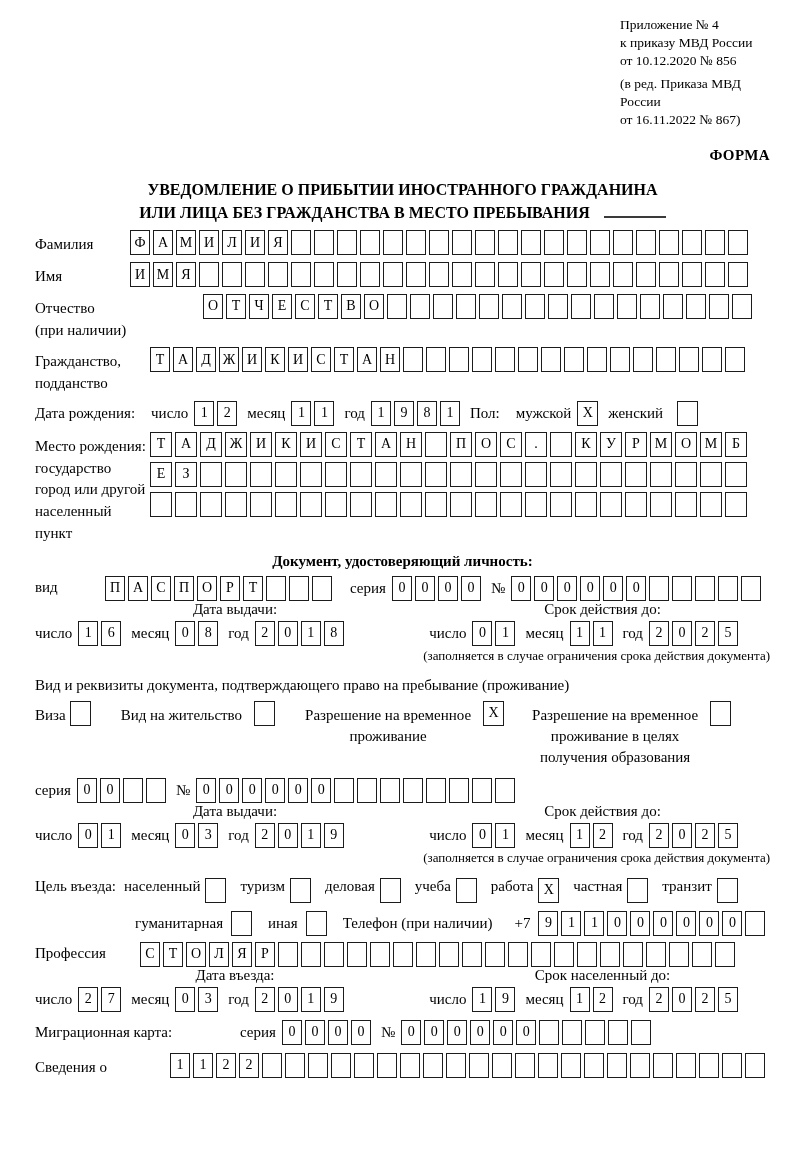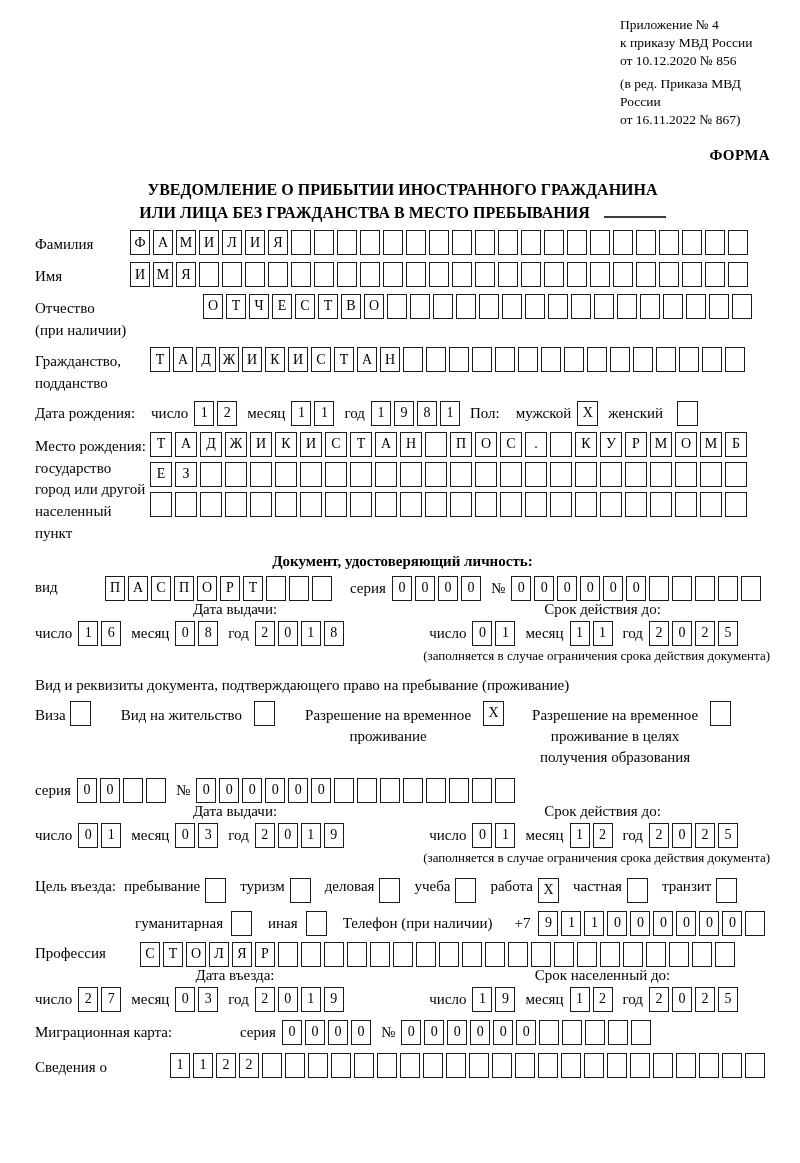--- a/index.html
+++ b/index.html
@@ -514,21 +514,21 @@
           <div class="cell">2</div>
           <div class="cell">5</div>
         </div>
     </div>
   </div>
 
   <div class="note">(заполняется в случае ограничения срока действия документа)</div>
 
   <div class="purpose">
     <span>Цель въезда:</span>
-    <span class="pl first">пребывание</span>
+    <span class="pl first">населенный</span>
     <div class="cbox"></div>
     <span class="pl">туризм</span>
     <div class="cbox"></div>
     <span class="pl">деловая</span>
     <div class="cbox"></div>
     <span class="pl">учеба</span>
     <div class="cbox"></div>
     <span class="pl">работа</span>
     <div class="cbox">X</div>
     <span class="pl">частная</span>

